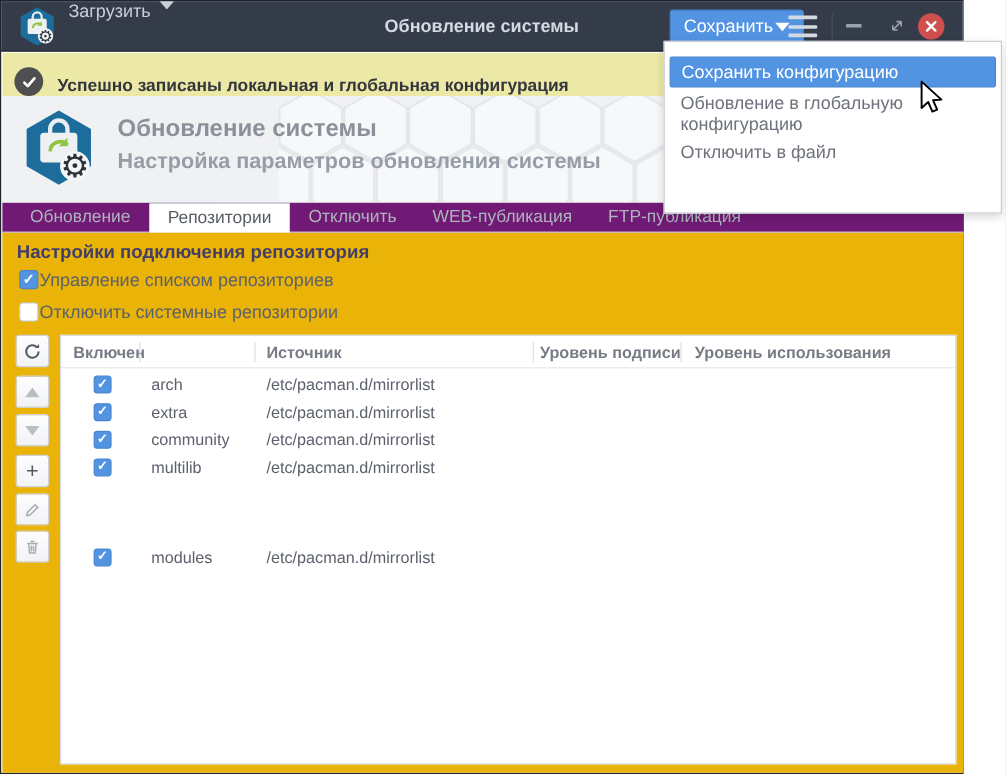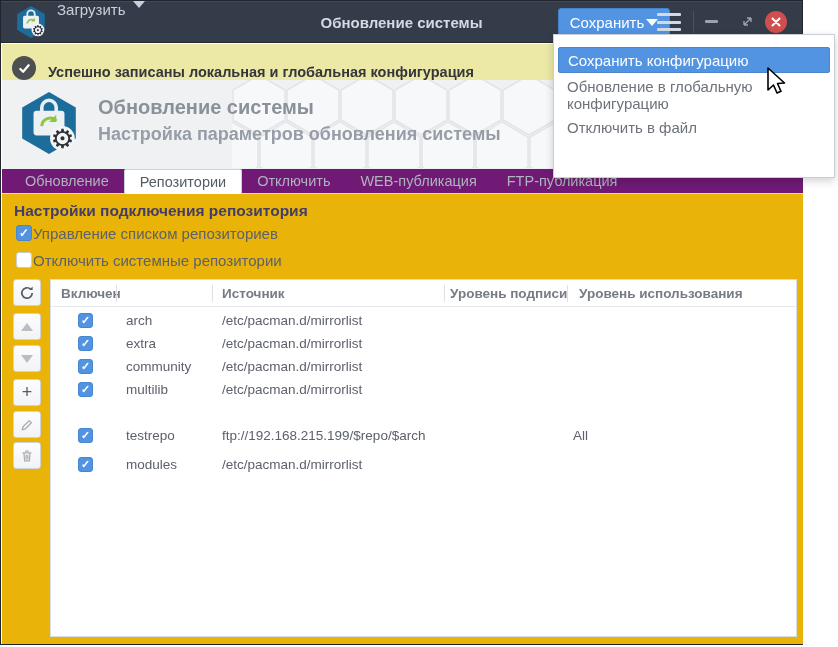--- a/index.html
+++ b/index.html
@@ -261,27 +261,20 @@
         <span class="cell c-sign"></span>
         <span class="cell c-usage"></span>
       </div>
       <div class="trow" style="top:128px;margin-top:45px;">
         <span class="rowcb"></span>
         <span class="cell c-name">modules</span>
         <span class="cell c-src">/etc/pacman.d/mirrorlist</span>
         <span class="cell c-sign"></span>
         <span class="cell c-usage"></span>
       </div>
-      <div class="trow" style="top:144px;">
-        <span class="rowcb"></span>
-        <span class="cell c-name">testrepo</span>
-        <span class="cell c-src">ftp://192.168.215.199/$repo/$arch</span>
-        <span class="cell c-sign"></span>
-        <span class="cell c-usage">All</span>
-      </div>
     </div>
   </div>
 </div>
 
 <div class="menu">
   <div class="menu-item highlighted">Сохранить конфигурацию</div>
   <div class="menu-item">Обновление в глобальную конфигурацию</div>
   <div class="menu-item">Отключить в файл</div>
 </div>
 

